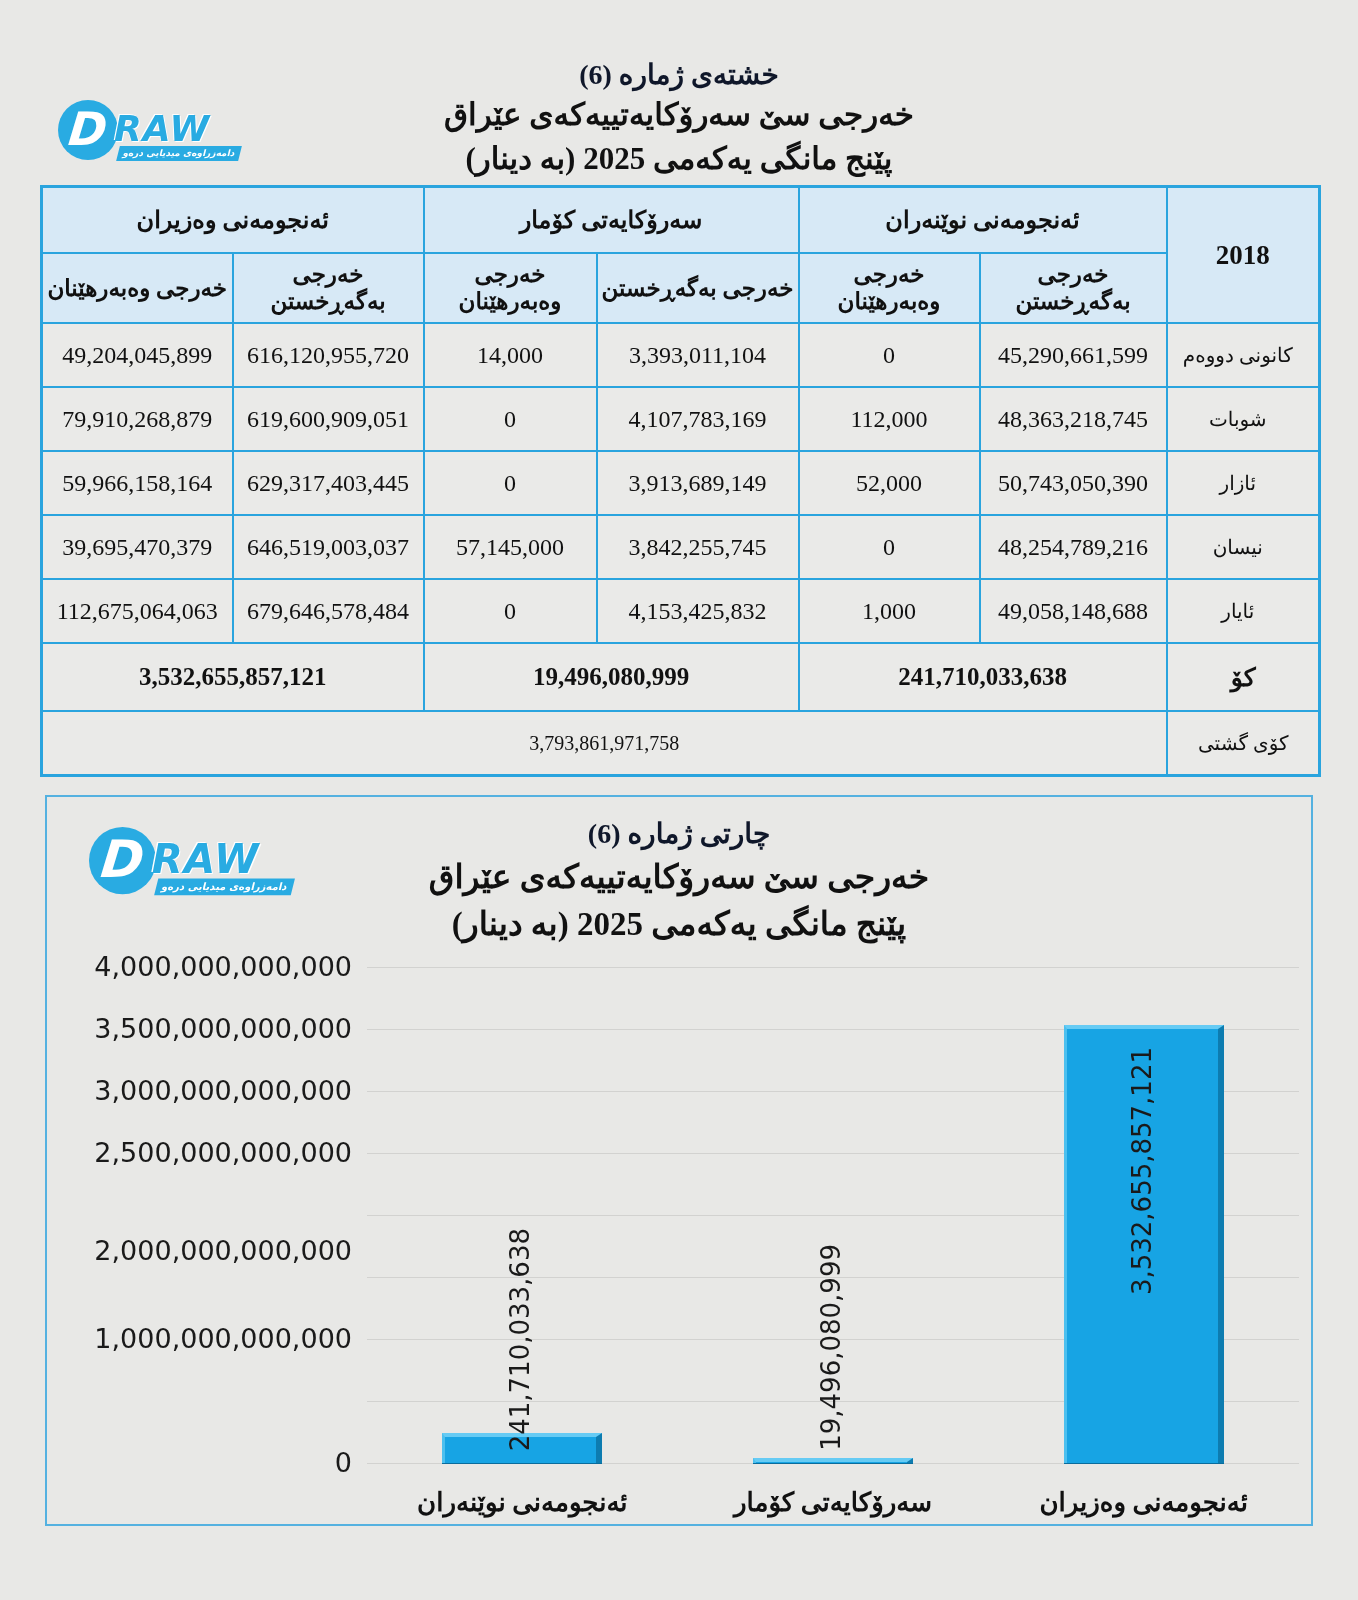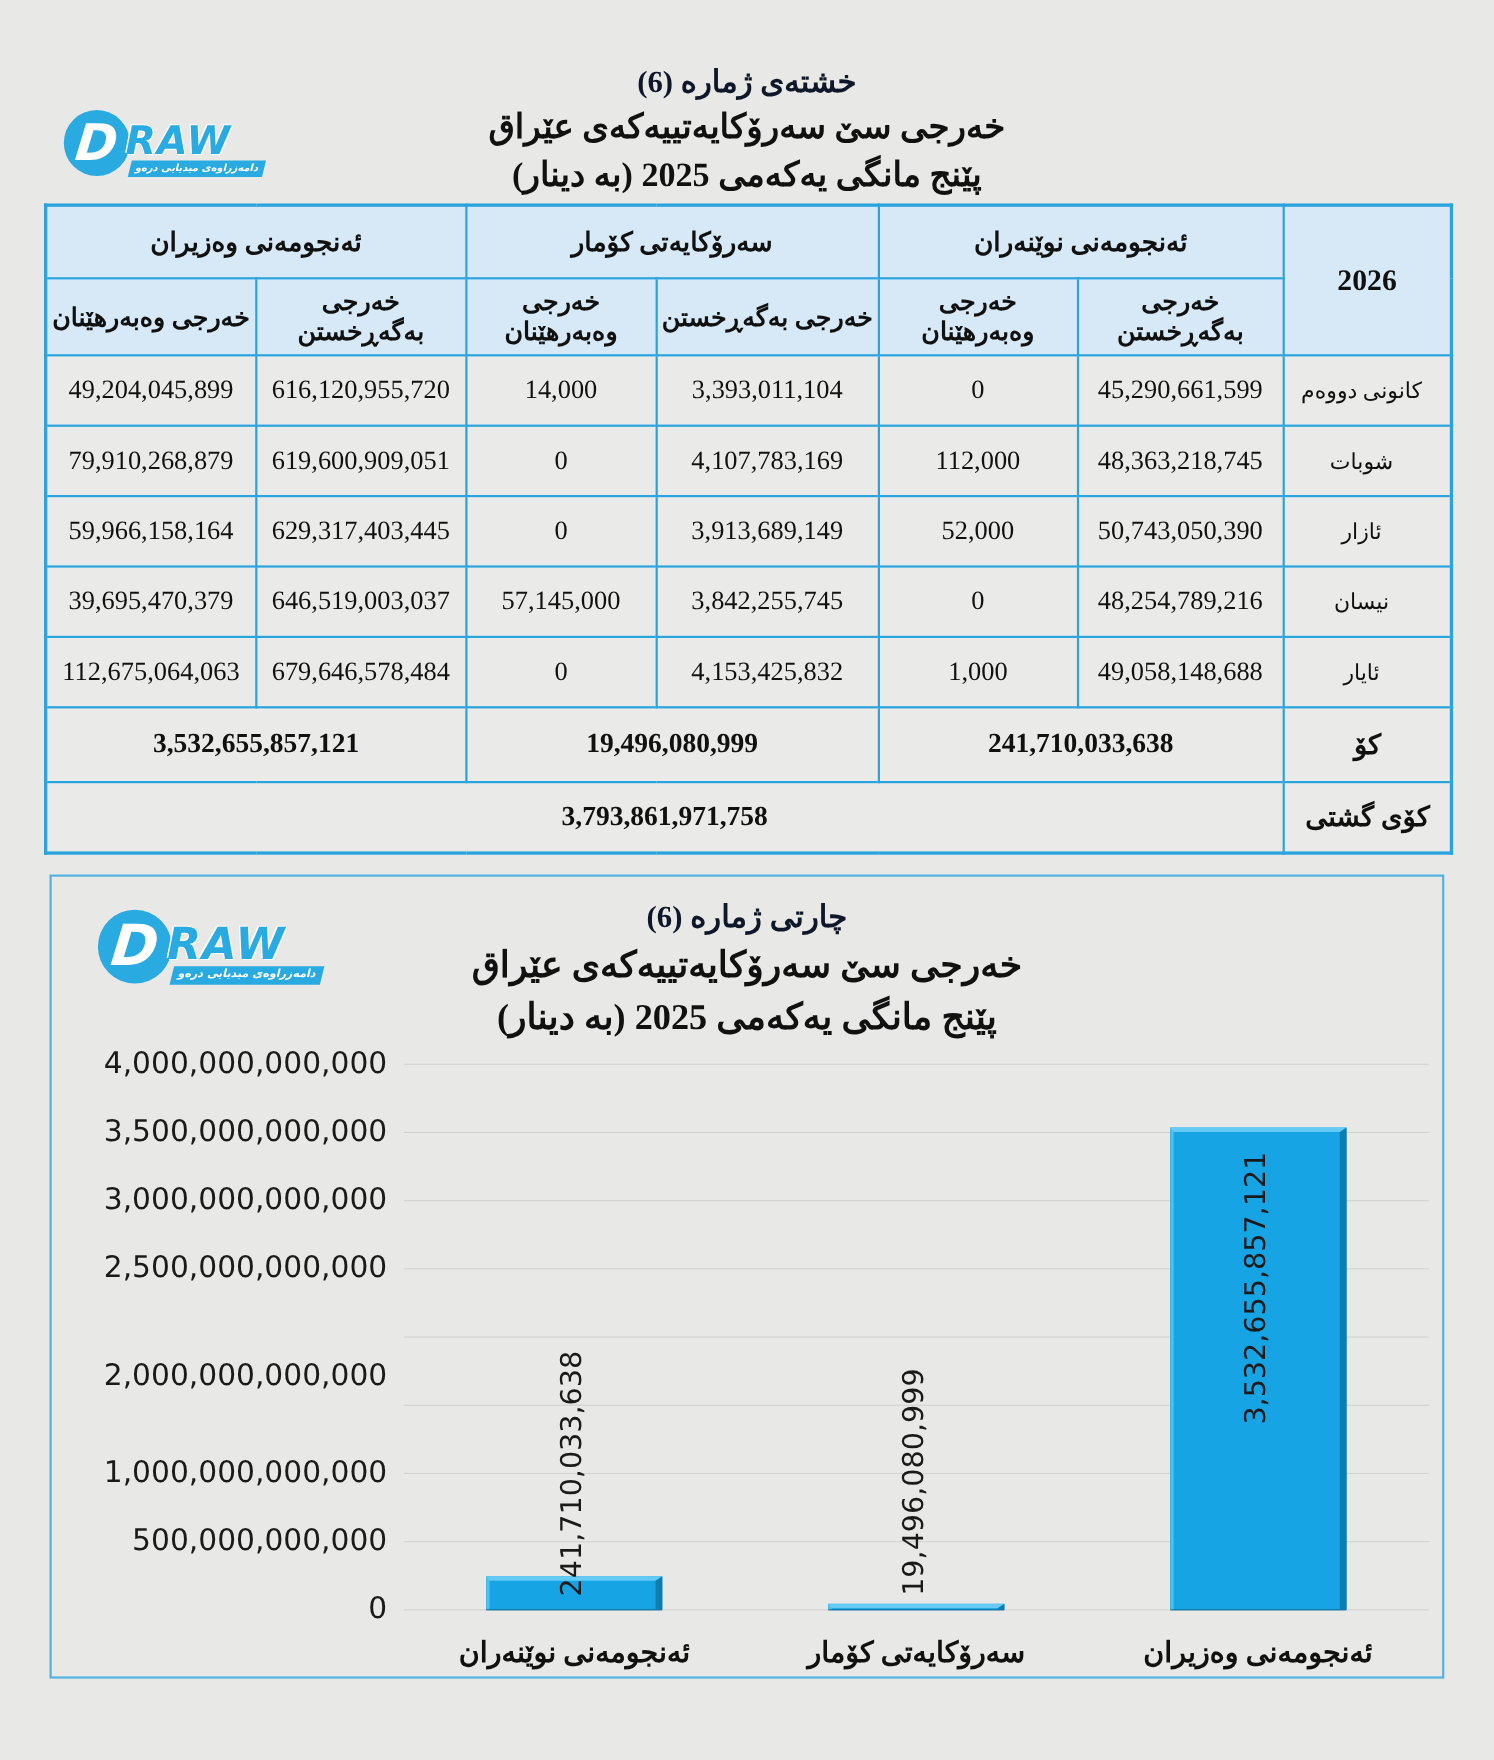--- a/index.html
+++ b/index.html
@@ -21,21 +21,21 @@
   #budget-table-wrap{position:absolute;left:40px;top:185px;width:1278px;}
   table.budget{width:1278px;border-collapse:collapse;table-layout:fixed;direction:rtl;}
   table.budget td,table.budget th{border:2.5px solid #2aa4de;vertical-align:middle;text-align:center;overflow:hidden;}
   table.budget{border:3px solid #2aa4de;}
   th.group{background:#d7e9f6;height:62px;font-size:24px;font-weight:bold;}
   th.subhead{background:#d7e9f6;height:66px;font-size:23px;font-weight:bold;}
   th.yearcell{background:#d7e9f6;font-size:27px;font-weight:bold;}
   td.val{background:#eaeae8;height:60px;font-size:24px;direction:ltr;}
   td.monthcell{background:#eaeae8;height:60px;font-size:20px;text-align:right;padding-left:6px;padding-right:16px;}
   tr.totals td{background:#eaeae8;height:64px;font-size:25px;font-weight:bold;}
-  tr.grand td{background:#eaeae8;height:60px;font-size:25px;font-weight:bold;}
+  tr.grand td{background:#eaeae8;height:60px;font-size:20px;font-weight:normal;}
   td.lab{text-align:center !important;padding-right:0 !important;}
 
   
   #chart-panel{position:absolute;left:45px;top:795px;width:1268px;height:731px;border:2px solid #54b1e0;background:#e8e8e6;box-sizing:border-box;}
   #plot{position:absolute;left:320px;top:170px;width:932px;height:496px;}
   .gridline{position:absolute;left:0;width:100%;height:1px;background:#d2d2d0;}
   .ytick{position:absolute;left:-310px;width:295px;text-align:right;font:27px "DejaVu Sans",sans-serif;color:#1a1a1a;direction:ltr;}
   .bar{position:absolute;box-sizing:border-box;background:#17a4e4;border-top:4px solid #66cbf4;border-right:6px solid #0d7cb0;border-left:3px solid #4cc0ef;box-shadow:0 1px 0 #0a6c9c;}
   .bar-value{position:absolute;writing-mode:vertical-rl;transform:rotate(180deg);white-space:nowrap;font:26px "DejaVu Sans",sans-serif;color:#1a1a1a;}
   .xcat{position:absolute;width:320px;text-align:center;font-size:26px;font-weight:bold;direction:rtl;}
@@ -62,21 +62,21 @@
         <col style="width:153px">
           <col style="width:187px">
           <col style="width:181px">
         <col style="width:202px">
           <col style="width:173px">
           <col style="width:191px">
           <col style="width:191px">
       </colgroup>
       <thead>
         <tr>
-          <th class="yearcell" rowspan="2">2026</th>
+          <th class="yearcell" rowspan="2">2018</th>
           <th class="group" colspan="2">ئەنجومەنی نوێنەران</th>
           <th class="group" colspan="2">سەرۆکایەتی کۆمار</th>
           <th class="group" colspan="2">ئەنجومەنی وەزیران</th>
         </tr>
         <tr>
           <th class="subhead">خەرجی بەگەڕخستن</th>
           <th class="subhead">خەرجی وەبەرهێنان</th>
           <th class="subhead">خەرجی بەگەڕخستن</th>
           <th class="subhead">خەرجی وەبەرهێنان</th>
           <th class="subhead">خەرجی بەگەڕخستن</th>
@@ -155,21 +155,20 @@
     </div>
 
     <div class="title-line blue-title" style="top:20px;font-size:28px;">چارتی ژمارە (6)</div>
     <div class="title-line" style="top:60px;font-size:33px;">خەرجی سێ سەرۆکایەتییەکەی عێراق</div>
     <div class="title-line" style="top:107px;font-size:33px;">پێنج مانگی یەکەمی 2025 (بە دینار)</div>
 
     <div id="plot">
         <div class="gridline" style="top: 496px;"></div>
         <div class="ytick" style="top: 480px;">0</div>
         <div class="gridline" style="top: 434px;"></div>
-        <div class="ytick" style="top: 418px;">500,000,000,000</div>
         <div class="gridline" style="top: 372px;"></div>
         <div class="ytick" style="top: 356px;">1,000,000,000,000</div>
         <div class="gridline" style="top: 310px;"></div>
         <div class="gridline" style="top: 248px;"></div>
         <div class="ytick" style="top: 232px; margin-top: 36px;">2,000,000,000,000</div>
         <div class="gridline" style="top: 186px;"></div>
         <div class="ytick" style="top: 170px;">2,500,000,000,000</div>
         <div class="gridline" style="top: 124px;"></div>
         <div class="ytick" style="top: 108px;">3,000,000,000,000</div>
         <div class="gridline" style="top: 62px;"></div>

